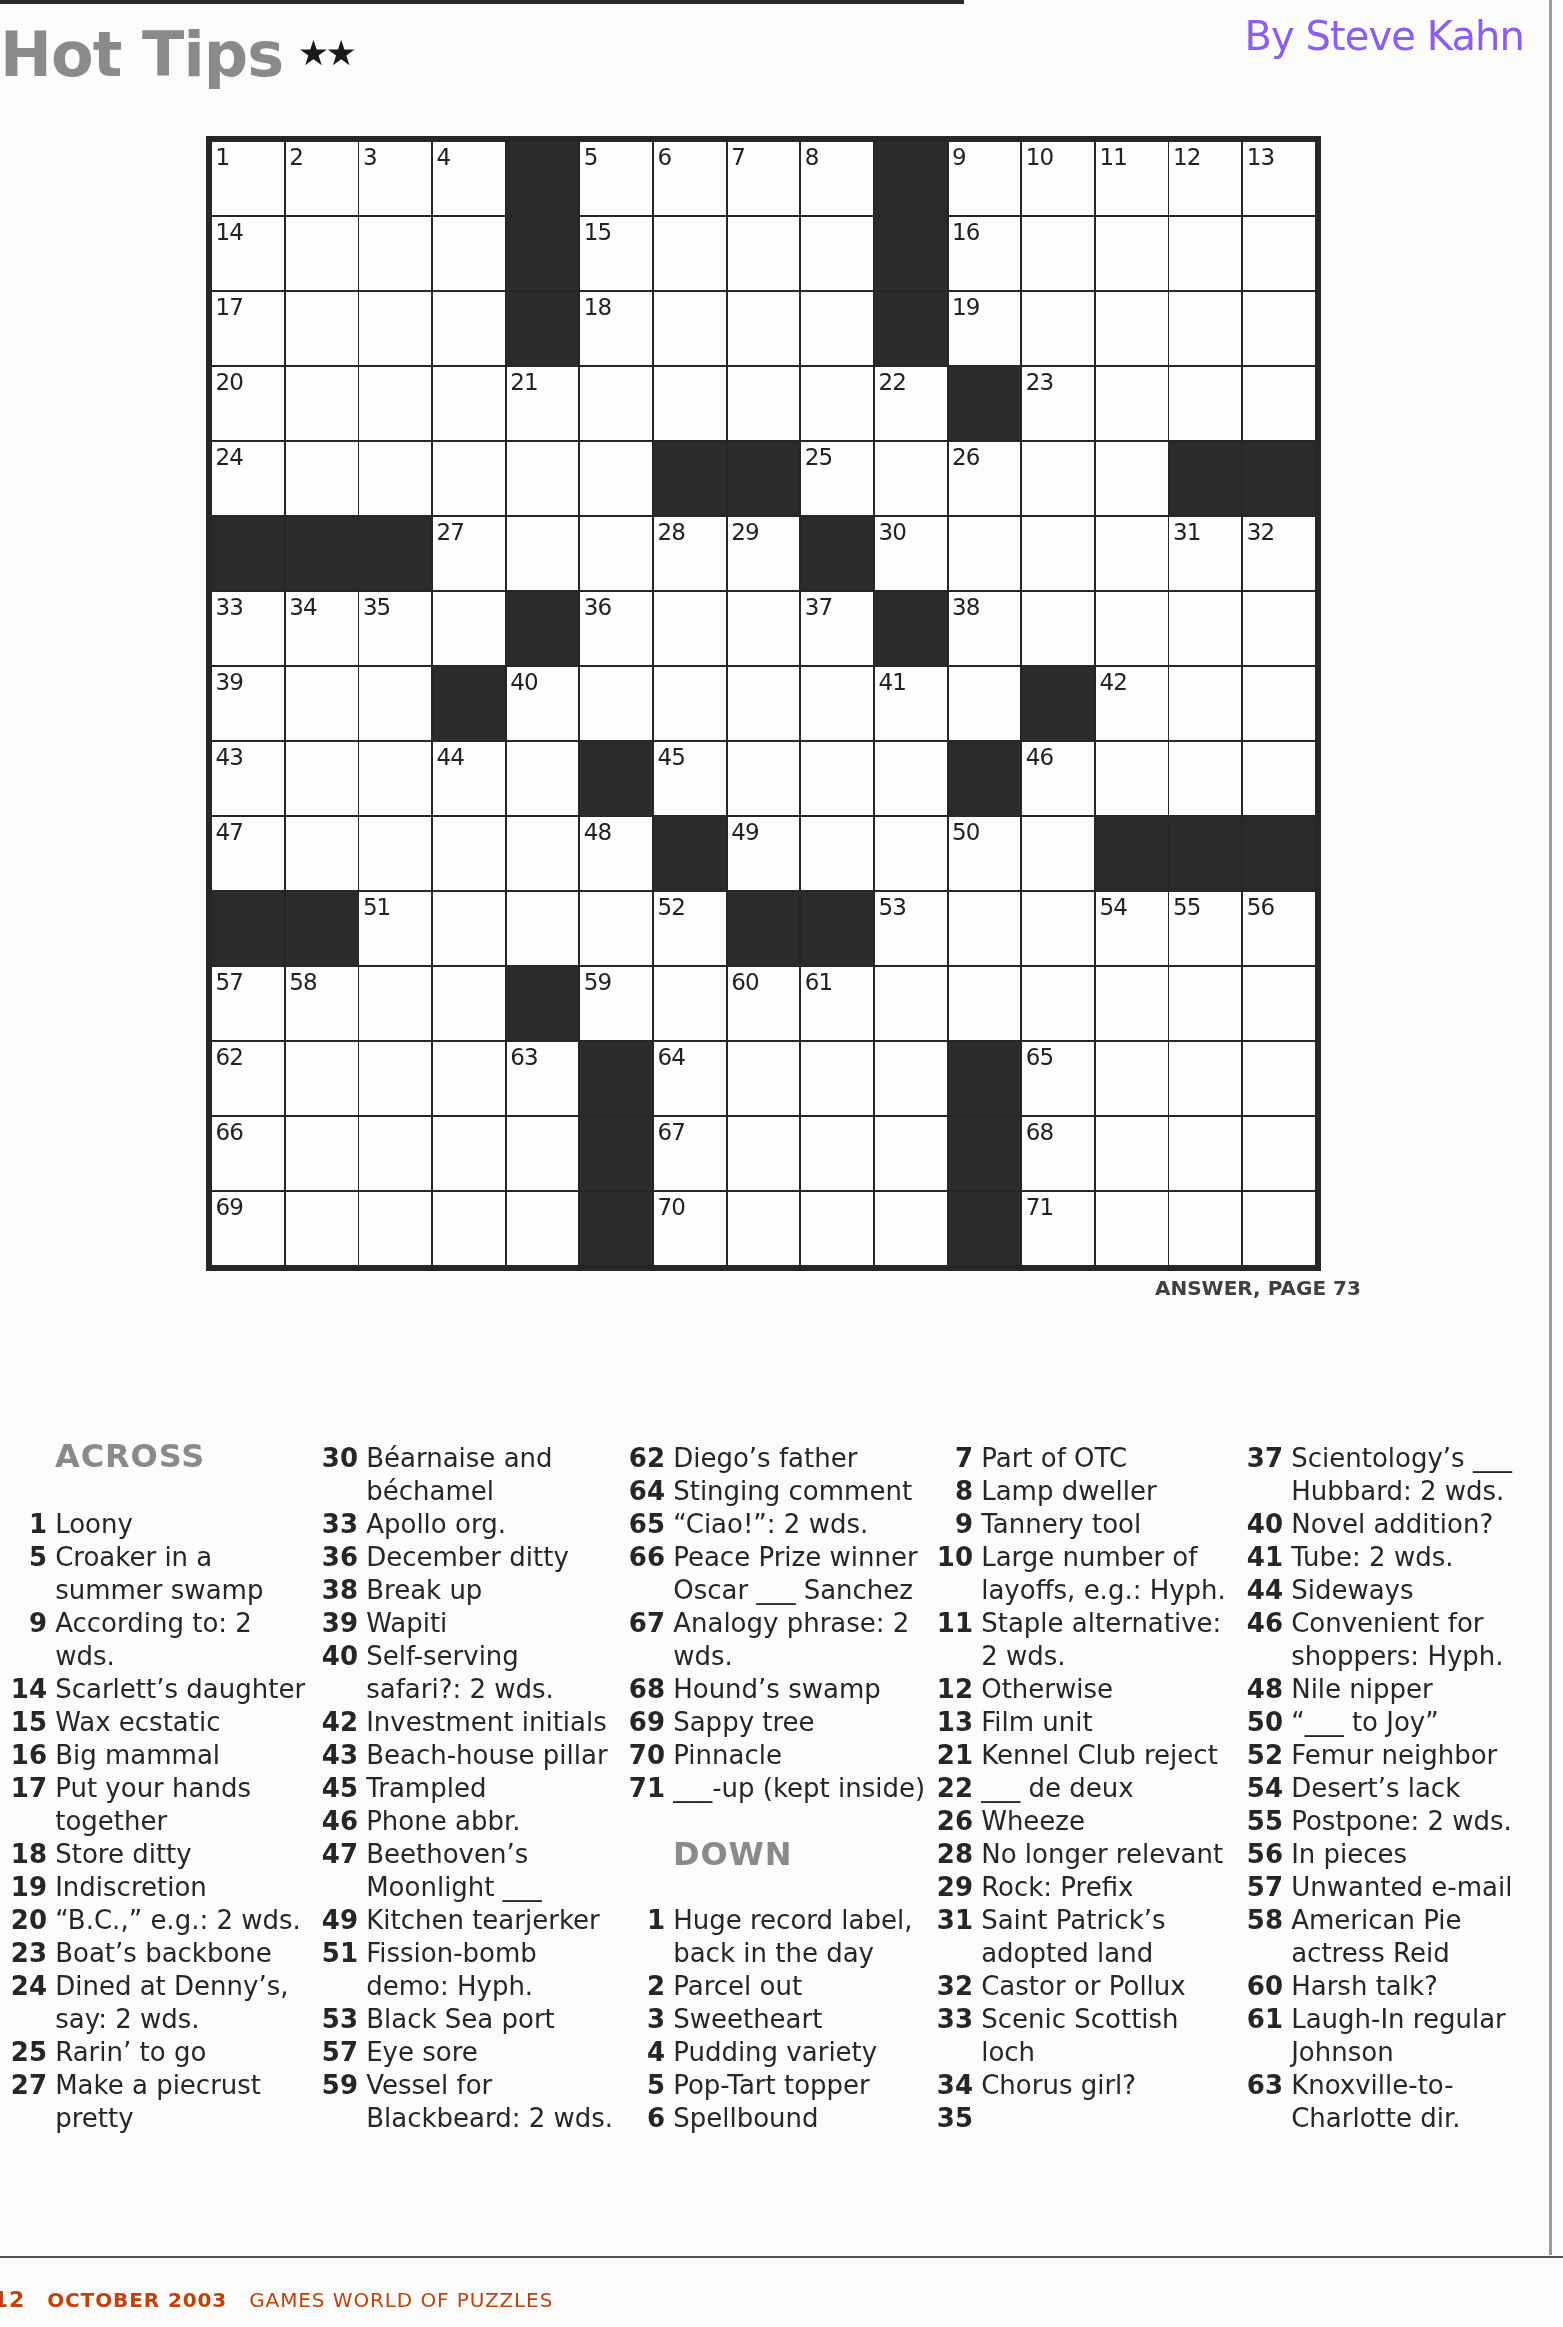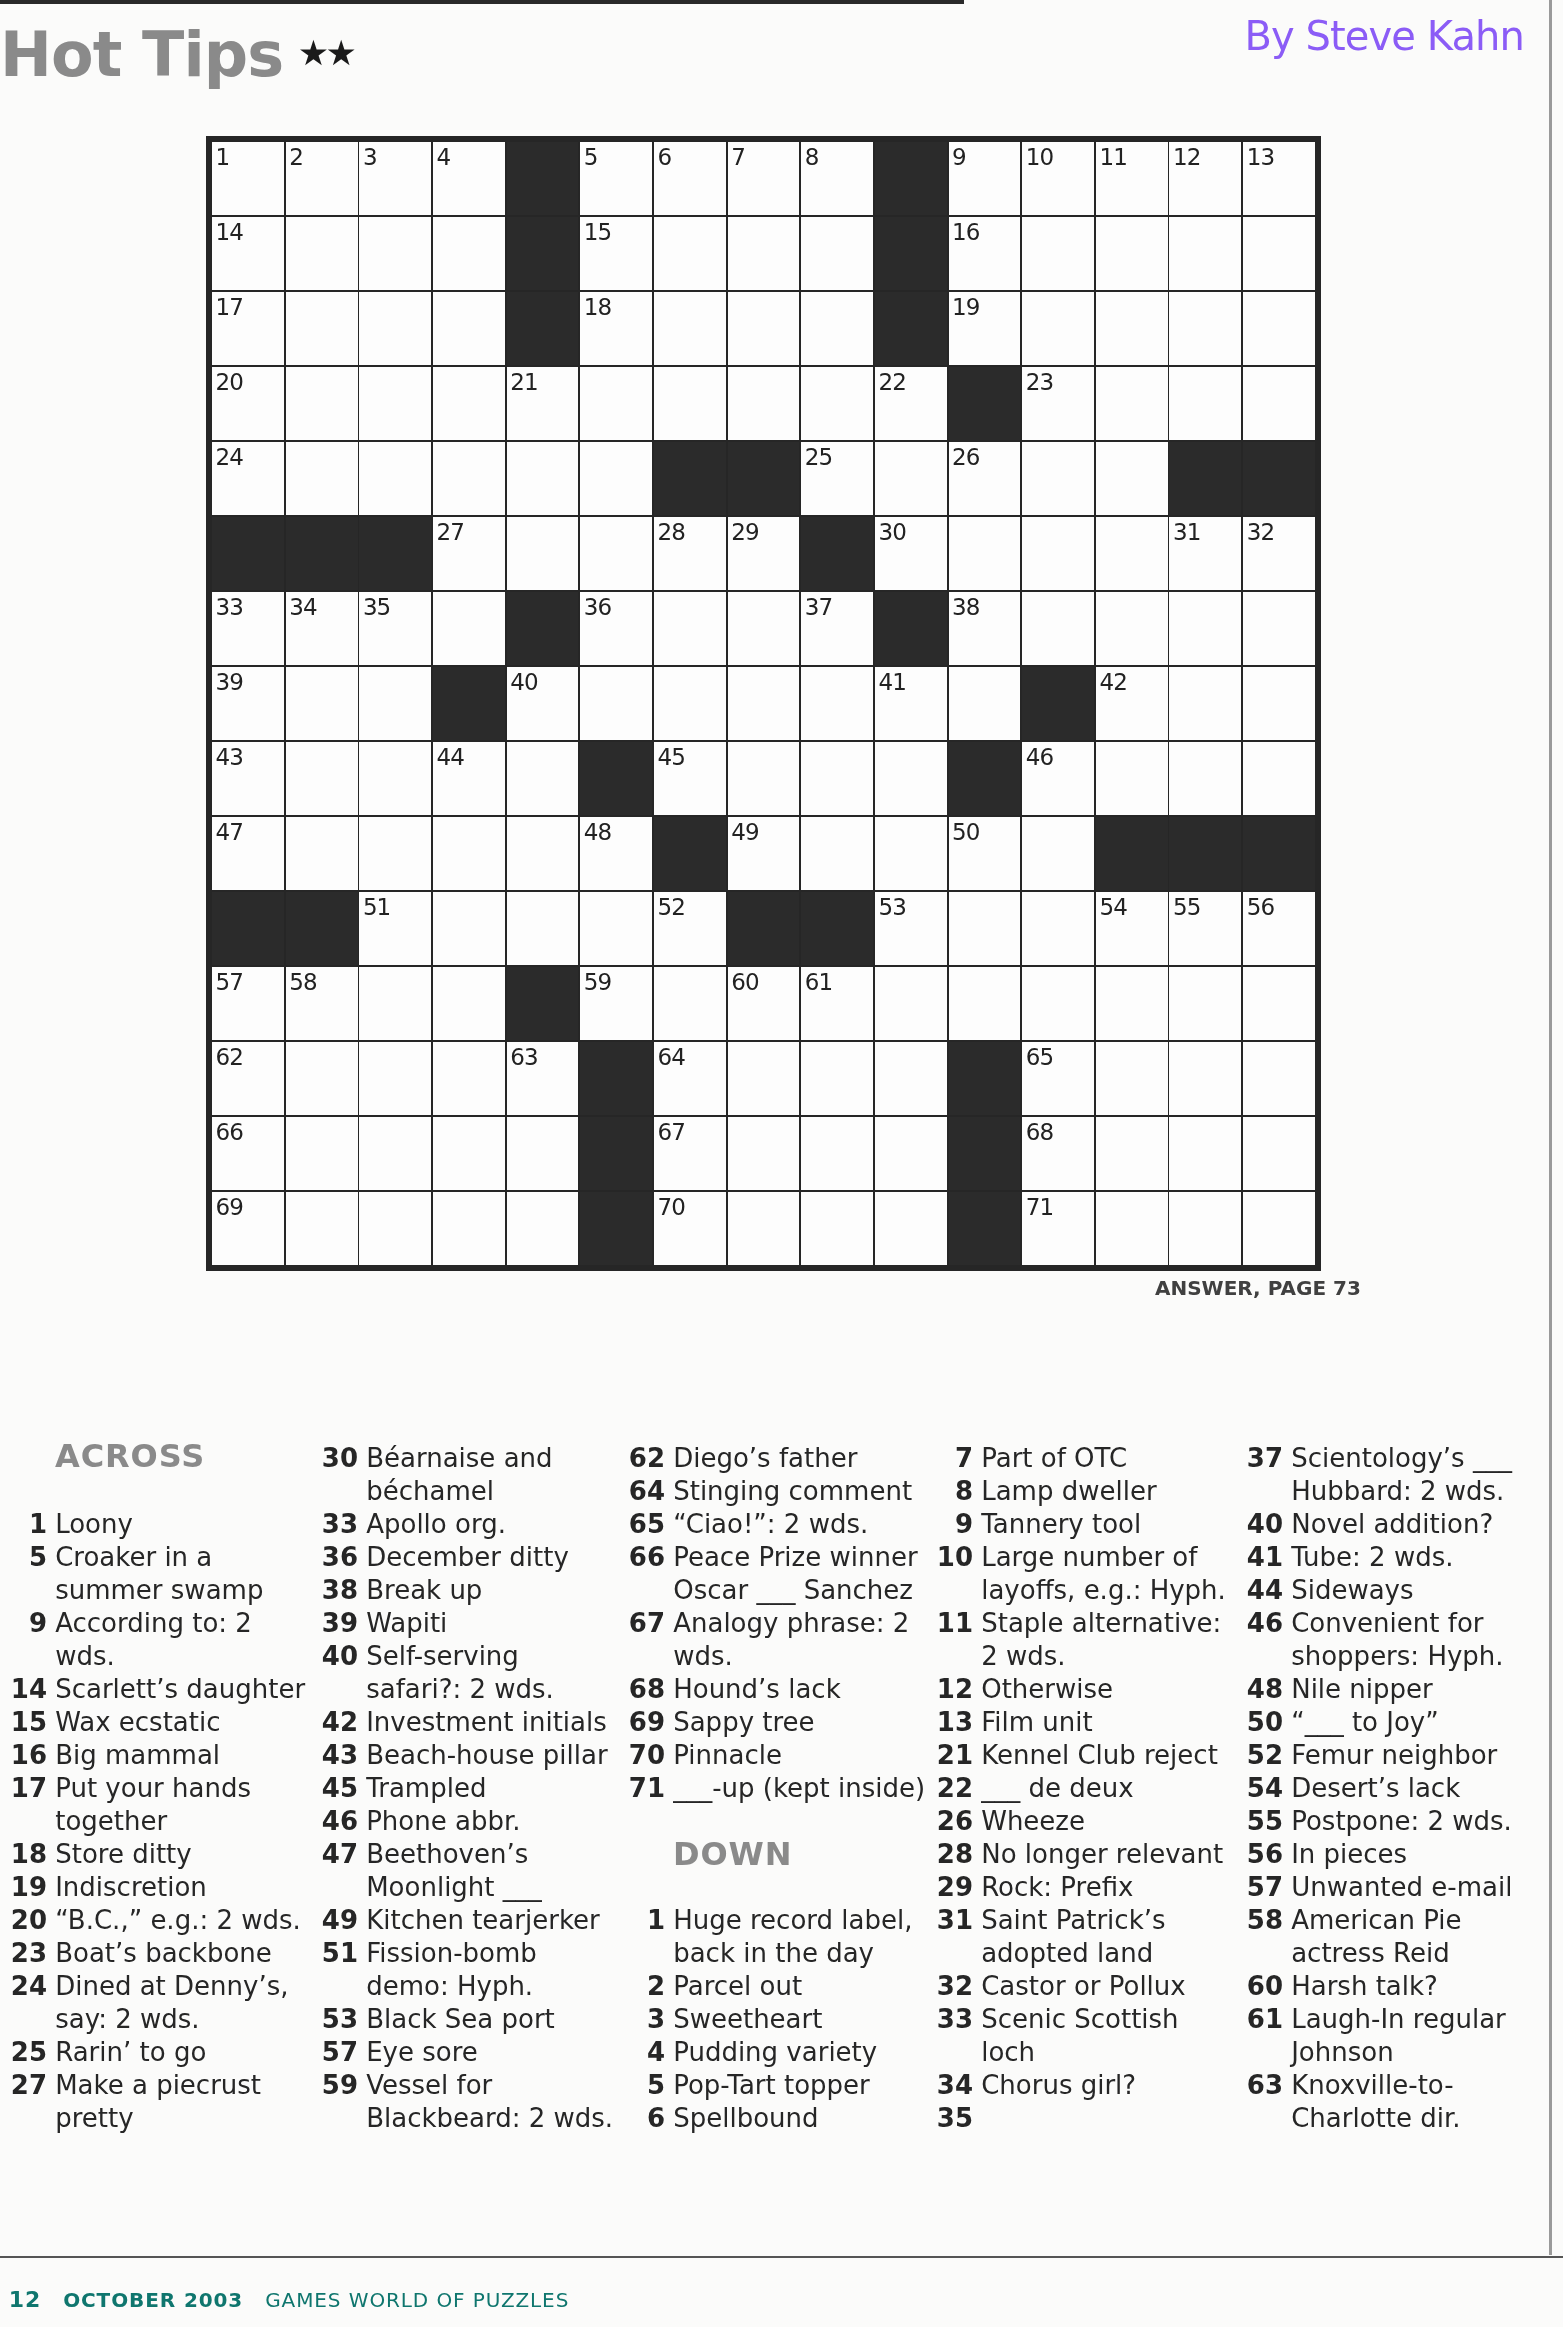--- a/index.html
+++ b/index.html
@@ -51,23 +51,22 @@
     .clue .t { flex: 1; }
     .col1 { left: 0; width: 309px; }
     .col2 { left: 311px; width: 309px; }
     .col3 { left: 618px; width: 314px; }
     .col4 { left: 926px; width: 314px; }
     .col5 { left: 1236px; width: 318px; }
     .col3 .heading.down { margin-top: 33px; margin-bottom: 33px; }
     .footer-rule { position: absolute; left: 0; top: 2256px; width: 1564px; height: 1.8px; background: #555; }
     .footer {
       position: absolute; left: 0; top: 2287px;
-      font-family: "DejaVu Sans", sans-serif; font-size: 20px; color: #0f766e;
+      font-family: "DejaVu Sans", sans-serif; font-size: 20px; color: #c2410c;
       letter-spacing: 0.9px;
-      padding-left: 16px;
     }
     .footer .pg { font-weight: bold; font-size: 22px; margin-left: -7.3px; margin-right: 22px; }
     .footer .date { font-weight: bold; margin-right: 22px; }
   </style>
 </head>
 <body>
 
 <div class="top-rule"></div>
 <div class="side-rule"></div>
 
@@ -592,21 +591,21 @@
       <div class="clue">
         <span class="n">66</span>
         <span class="t">Peace Prize winner Oscar ___ Sanchez</span>
       </div>
       <div class="clue">
         <span class="n">67</span>
         <span class="t">Analogy phrase: 2 wds.</span>
       </div>
       <div class="clue">
         <span class="n">68</span>
-        <span class="t">Hound’s lack</span>
+        <span class="t">Hound’s swamp</span>
       </div>
       <div class="clue">
         <span class="n">69</span>
         <span class="t">Sappy tree</span>
       </div>
       <div class="clue">
         <span class="n">70</span>
         <span class="t">Pinnacle</span>
       </div>
       <div class="clue">

